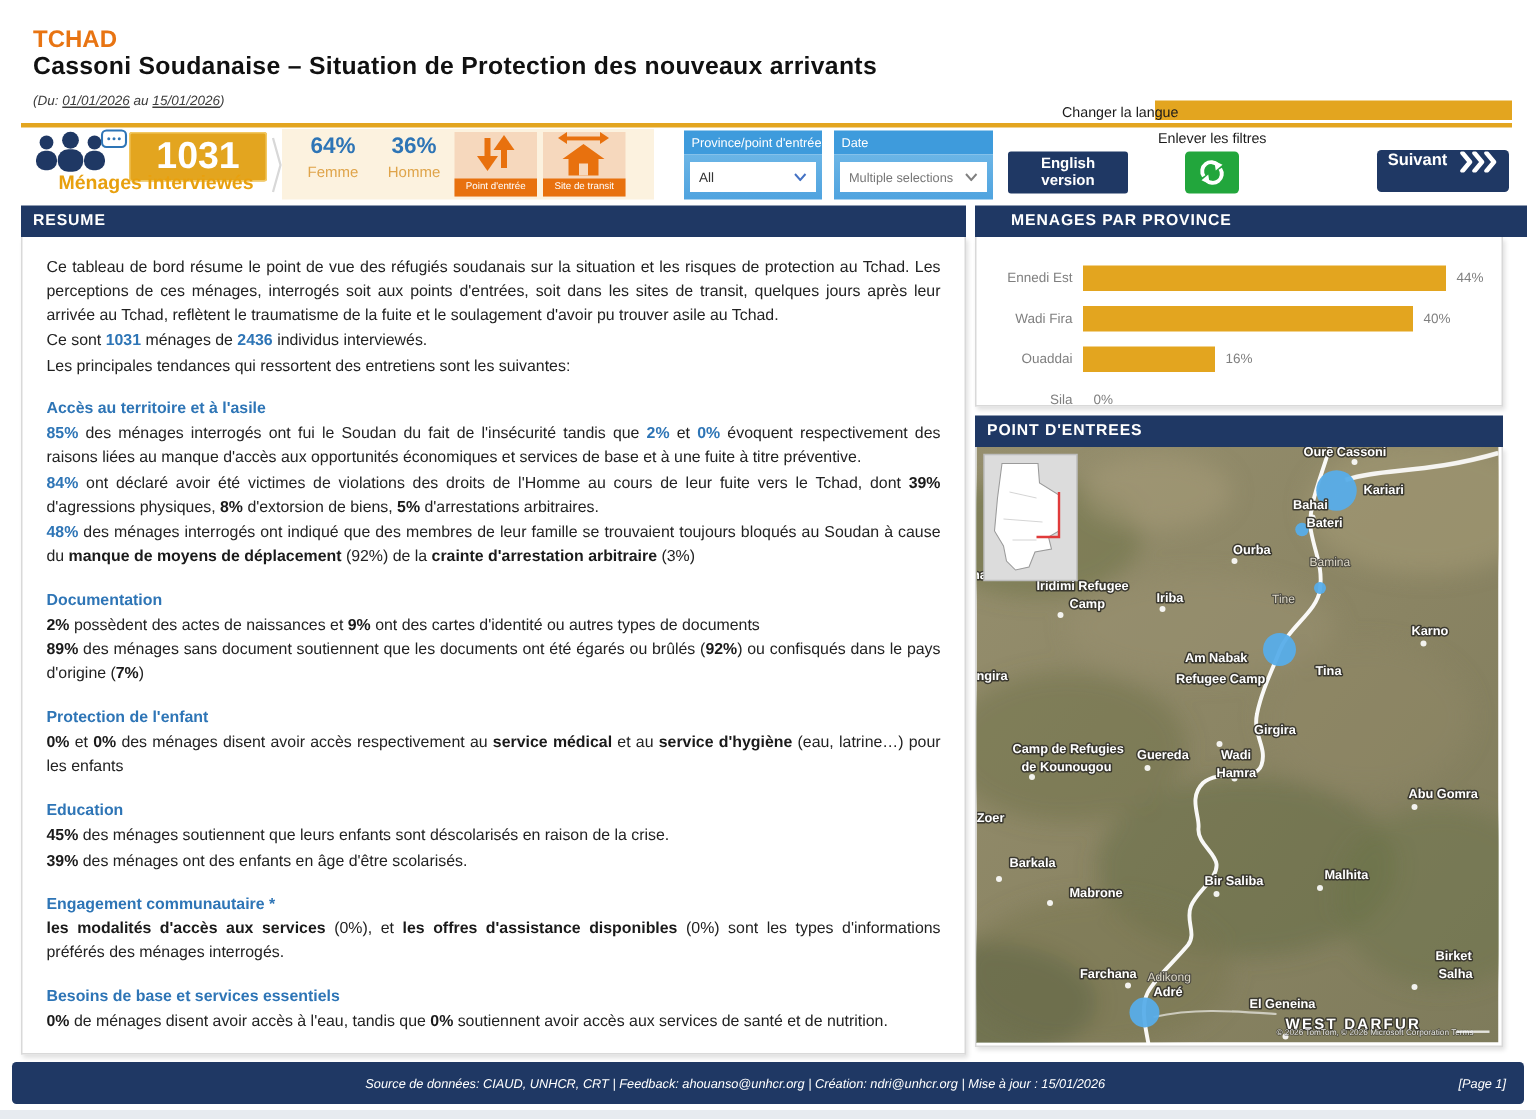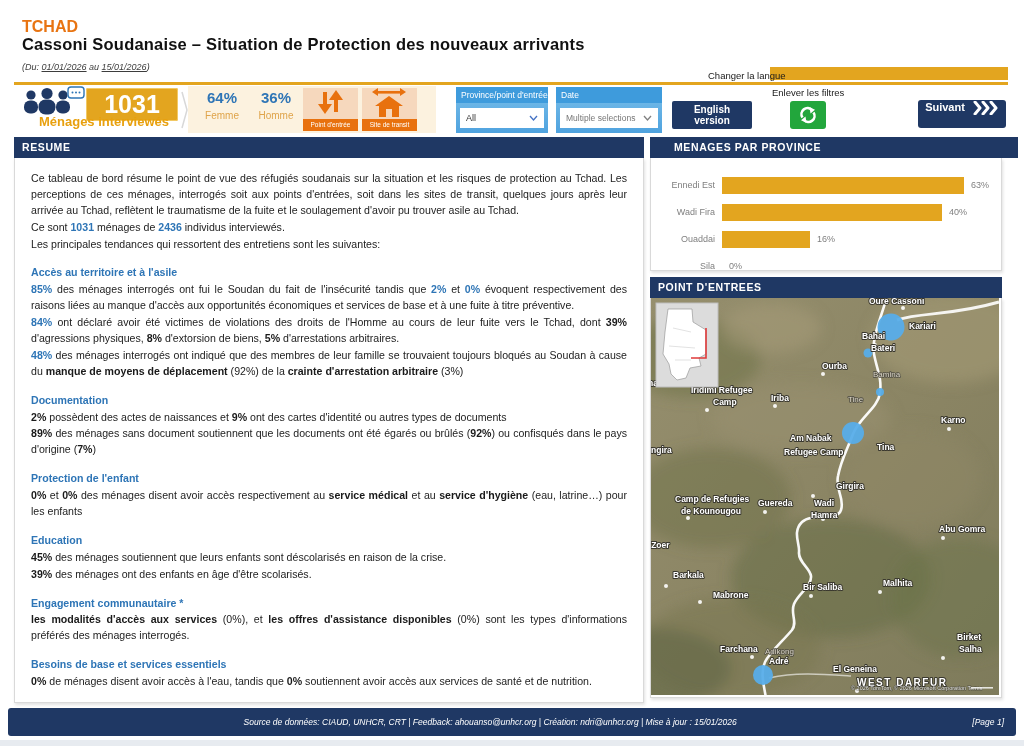--- a/index.html
+++ b/index.html
@@ -214,21 +214,21 @@
         <p><span class="s-b">0%</span><span class="s-n"> de ménages disent avoir accès à l'eau, tandis que </span><span class="s-b">0%</span><span class="s-n"> soutiennent avoir accès aux services de santé et de nutrition.</span></p>
       </div>
   </div>
 
   <div class="abs panel-head" style="left:650px;top:137px;width:336px;padding-left:24px;">MENAGES PAR PROVINCE</div>
   <div class="abs panel-body" style="left:650px;top:158px;width:350px;height:112px;">
     <div id="chart-rows">
         <div class="crow">
           <span class="clabel">Ennedi Est</span>
           <div class="cbar" style="width: 242px; background: rgb(227, 165, 31);"></div>
-          <span class="cval">63%</span>
+          <span class="cval">44%</span>
         </div>
         <div class="crow">
           <span class="clabel">Wadi Fira</span>
           <div class="cbar" style="width: 220px; background: rgb(227, 165, 31);"></div>
           <span class="cval">40%</span>
         </div>
         <div class="crow">
           <span class="clabel">Ouaddai</span>
           <div class="cbar" style="width: 88px; background: rgb(227, 165, 31);"></div>
           <span class="cval">16%</span>

